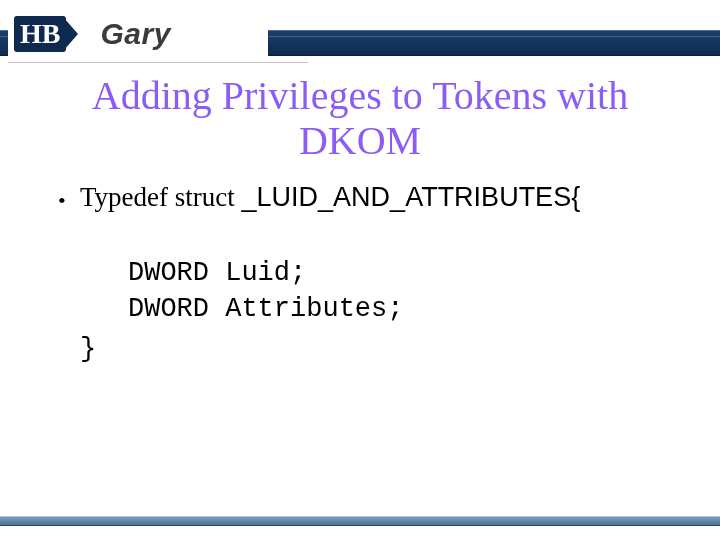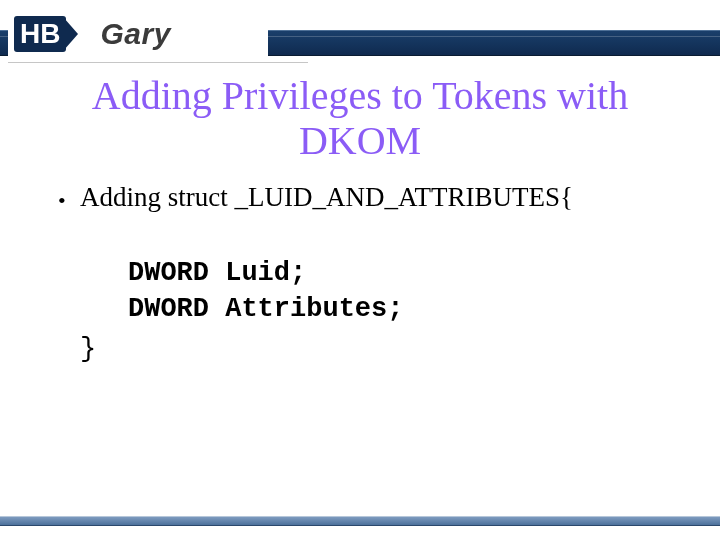--- a/index.html
+++ b/index.html
@@ -33,21 +33,21 @@
     top: 6px; left: 8px;
     height: 56px; width: 260px;
     background: #fff;
     display: flex; align-items: center;
     padding-left: 6px;
     z-index: 2;
   }
   .logo-left {
     background: #0f2a4f;
     color: #fff;
-    font-family: Liberation Sans, sans-serif;
+    font-family: Liberation Serif, serif;
     font-weight: 900;
     font-size: 28px;
     padding: 2px 6px;
     border-radius: 3px;
     display: inline-flex; align-items: center;
   }
   .logo-chevron {
     width: 0; height: 0;
     border-left: 14px solid #0f2a4f;
     border-top: 16px solid transparent;
@@ -94,30 +94,29 @@
     font-size: 27px;
     color: #000;
   }
   .bullet-row { display: flex; align-items: baseline; }
   .bullet-dot {
     width: 22px; flex: none;
     font-size: 22px; line-height: 1;
     position: relative; top: 2px;
   }
   .bullet-text .serif { font-family: "Times New Roman", serif; }
-  .bullet-text .mono  { font-family: Liberation Serif, serif; }
+  .bullet-text .mono  { font-family: Liberation Sans, sans-serif; }
 
   .code-block {
     margin-top: 42px;
     margin-left: 70px;
     font-family: "Courier New", Courier, monospace;
     font-size: 27px;
     line-height: 1.35;
     white-space: pre;
-    font-weight: bold;
   }
   .close-brace {
     margin-top: 6px;
     margin-left: 22px;
     font-family: "Courier New", Courier, monospace;
     font-size: 27px;
   }
 
   
   .footer-bar {
@@ -141,21 +140,21 @@
 </div>
 <div class="logo-tagline">Software Security Success</div>
 <div class="logo-rule"></div>
 
 <div class="title">Adding Privileges to Tokens with DKOM</div>
 
 <div class="body">
   <div class="bullet-row">
     <span class="bullet-dot">•</span>
     <span class="bullet-text">
-      <span class="serif">Adding struct </span><span class="mono">_LUID_AND_ATTRIBUTES{</span>
+      <span class="serif">Typedef struct </span><span class="mono">_LUID_AND_ATTRIBUTES{</span>
     </span>
   </div>
 
   <div class="code-block"><span>DWORD Luid;</span>
 <span>DWORD Attributes;</span></div>
 
   <div class="close-brace">}</div>
 </div>
 
 <div class="footer-bar"></div>

